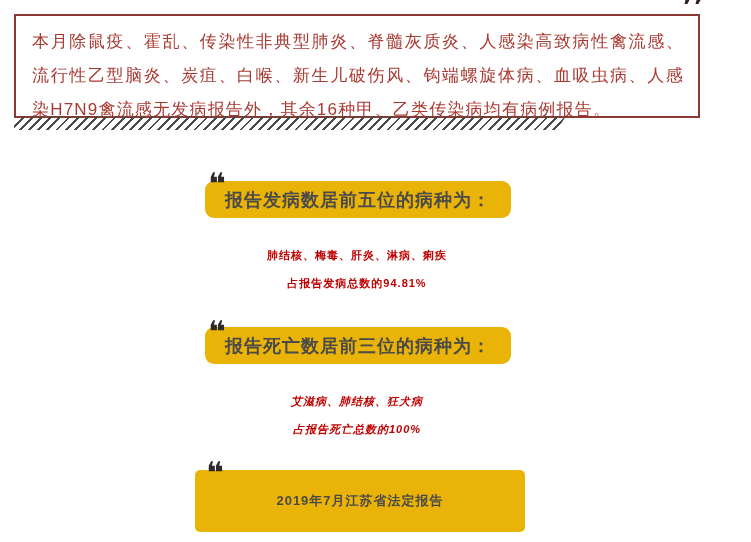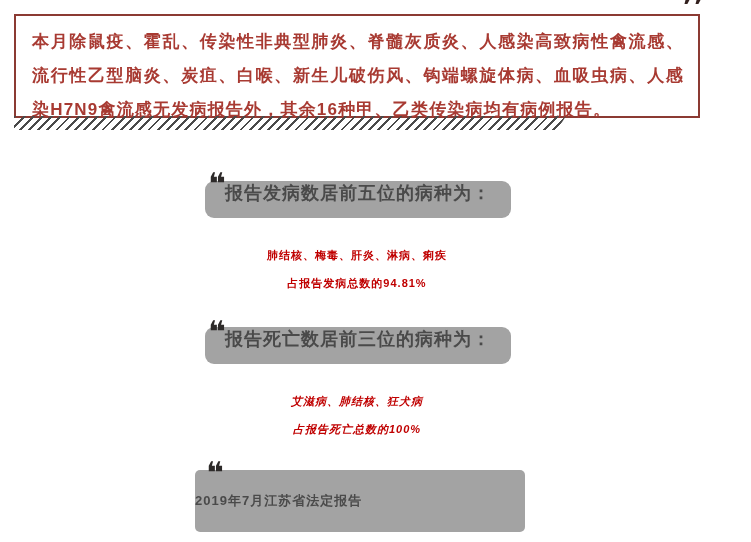--- a/index.html
+++ b/index.html
@@ -20,21 +20,20 @@
     background:#ffffff;
   }
   .summary-text{
     margin:0;
     padding:9px 14px 0 16px;
     font-size:17px;
     line-height:34px;
     letter-spacing:1.2px;
     text-align:justify;
     color:#a83a32;
-    font-weight:bold;
   }
   .quote-close{
     position:absolute;left:679px;top:-17px;
     font-family:"DejaVu Sans",sans-serif;
     font-size:46px;line-height:1;
     font-weight:bold;
     color:#33201e;
     z-index:3;
   }
 
@@ -47,23 +46,23 @@
       #4a4a4a 0px,#4a4a4a 2px,
       rgba(0,0,0,0) 2px,rgba(0,0,0,0) 6.5px
     );
     clip-path:polygon(0 0,100% 0,calc(100% - 9px) 100%,0 100%);
     z-index:2;
   }
 
   
   .panel{
     position:absolute;
-    background:#a3a3a3;
+    background:#eab308;
     border-radius:9px;
-    display:flex;justify-content:center;
+    display:flex;align-items:center;justify-content:center;
     color:#4a4a4a;
     font-weight:bold;
     font-size:18px;
     letter-spacing:1px;
   }
   .panel-1{left:205px;top:181px;width:306px;height:37px;}
   .panel-2{left:205px;top:327px;width:306px;height:37px;}
   .panel-3{
     left:195px;top:470px;width:330px;height:62px;
     flex-direction:column;

